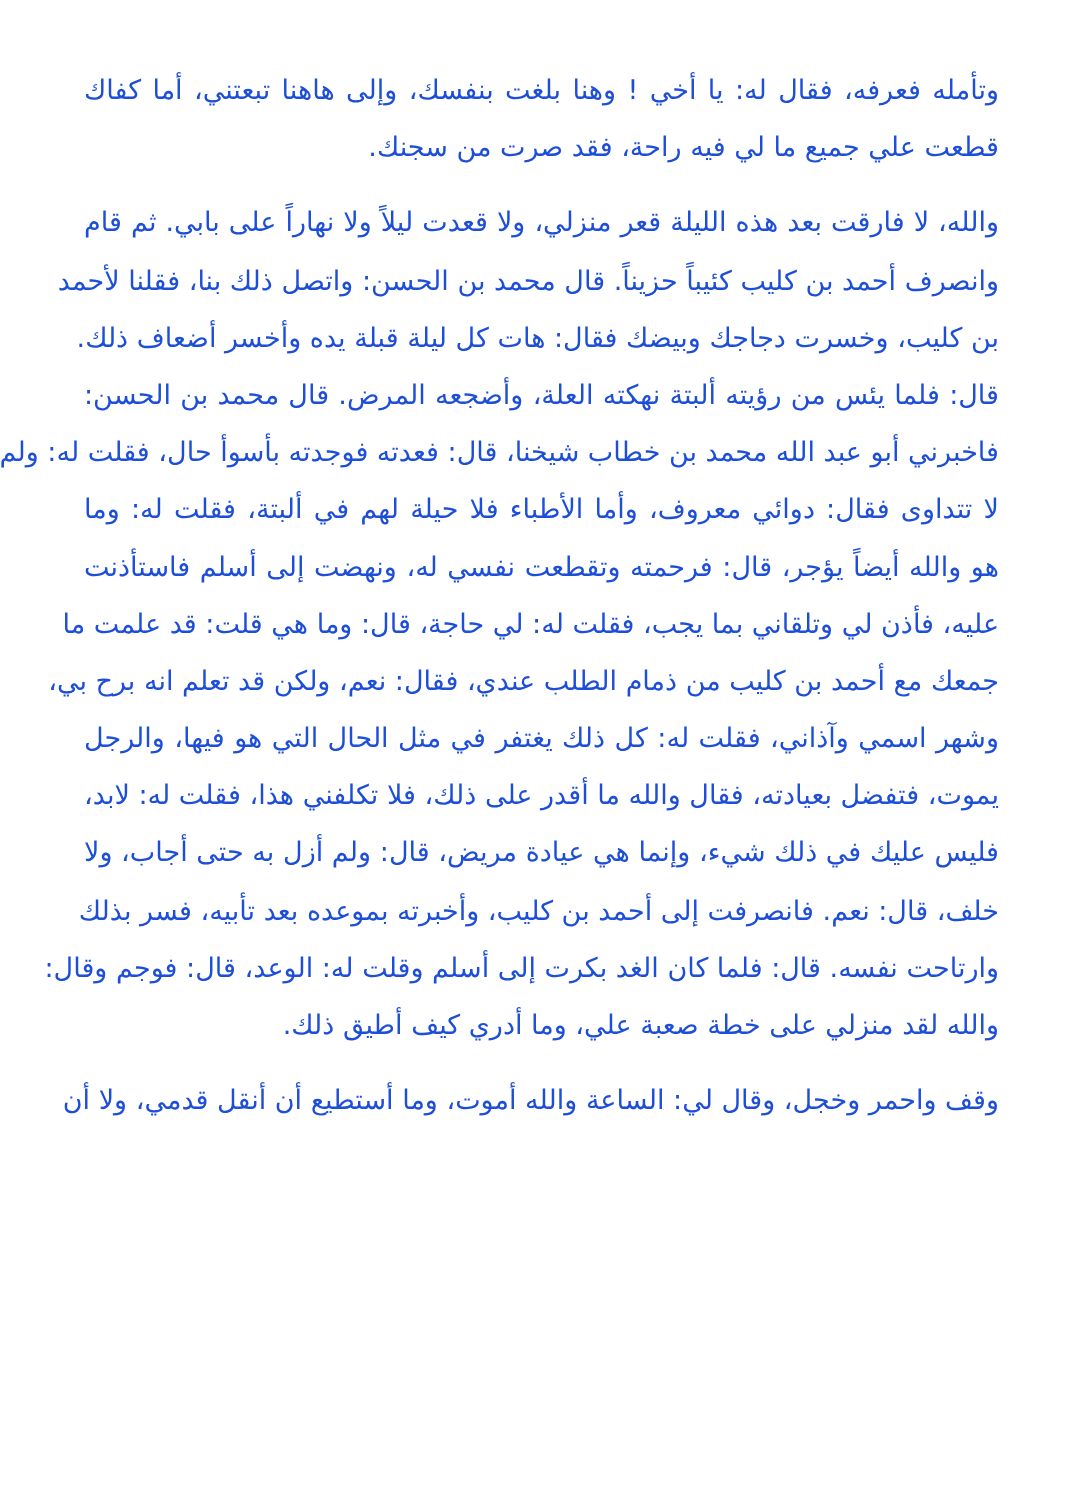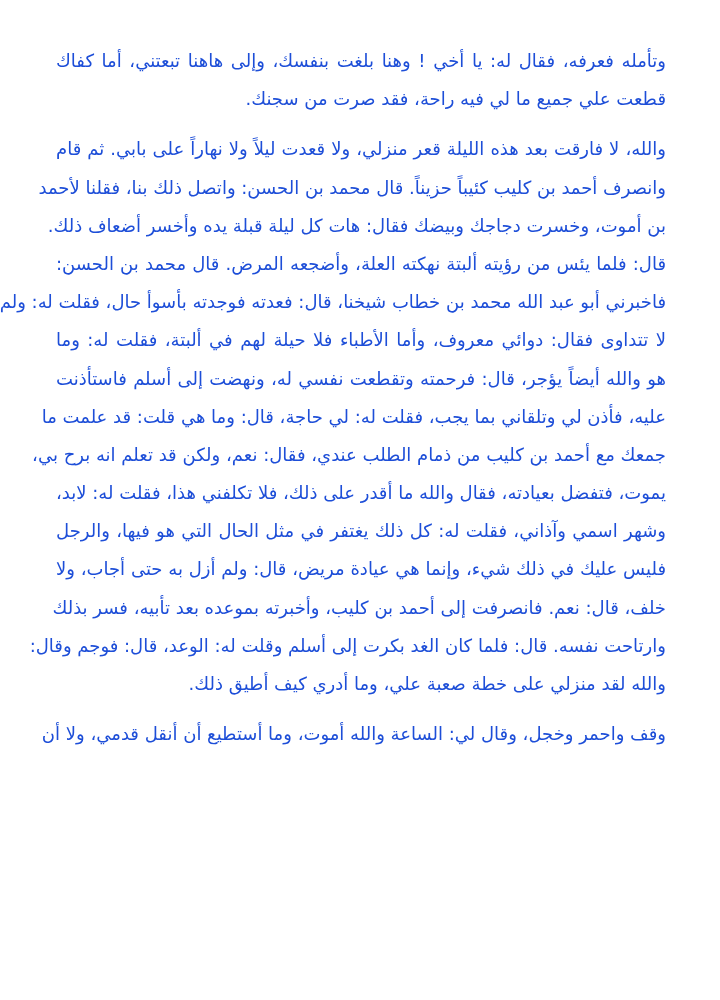--- a/index.html
+++ b/index.html
@@ -46,29 +46,29 @@
 <div class="page">
 
   <p class="para">
     <span class="line">وتأمله فعرفه، فقال له: يا أخي ! وهنا بلغت بنفسك، وإلى هاهنا تبعتني، أما كفاك</span>
     <span class="line last">قطعت علي جميع ما لي فيه راحة، فقد صرت من سجنك.</span>
   </p>
 
   <p class="para">
     <span class="line">والله، لا فارقت بعد هذه الليلة قعر منزلي، ولا قعدت ليلاً ولا نهاراً على بابي. ثم قام</span>
     <span class="line">وانصرف أحمد بن كليب كئيباً حزيناً. قال محمد بن الحسن: واتصل ذلك بنا، فقلنا لأحمد</span>
-    <span class="line">بن أموت، وخسرت دجاجك وبيضك فقال: هات كل ليلة قبلة يده وأخسر أضعاف ذلك.</span>
+    <span class="line">بن كليب، وخسرت دجاجك وبيضك فقال: هات كل ليلة قبلة يده وأخسر أضعاف ذلك.</span>
     <span class="line">قال: فلما يئس من رؤيته ألبتة نهكته العلة، وأضجعه المرض. قال محمد بن الحسن:</span>
     <span class="line">فاخبرني أبو عبد الله محمد بن خطاب شيخنا، قال: فعدته فوجدته بأسوأ حال، فقلت له: ولم</span>
     <span class="line">لا تتداوى فقال: دوائي معروف، وأما الأطباء فلا حيلة لهم في ألبتة، فقلت له: وما</span>
     <span class="line">هو والله أيضاً يؤجر، قال: فرحمته وتقطعت نفسي له، ونهضت إلى أسلم فاستأذنت</span>
     <span class="line">عليه، فأذن لي وتلقاني بما يجب، فقلت له: لي حاجة، قال: وما هي قلت: قد علمت ما</span>
     <span class="line">جمعك مع أحمد بن كليب من ذمام الطلب عندي، فقال: نعم، ولكن قد تعلم انه برح بي،</span>
+    <span class="line">وشهر اسمي وآذاني، فقلت له: كل ذلك يغتفر في مثل الحال التي هو فيها، والرجل</span>
     <span class="line">يموت، فتفضل بعيادته، فقال والله ما أقدر على ذلك، فلا تكلفني هذا، فقلت له: لابد،</span>
-    <span class="line">وشهر اسمي وآذاني، فقلت له: كل ذلك يغتفر في مثل الحال التي هو فيها، والرجل</span>
     <span class="line">فليس عليك في ذلك شيء، وإنما هي عيادة مريض، قال: ولم أزل به حتى أجاب، ولا</span>
     <span class="line">خلف، قال: نعم. فانصرفت إلى أحمد بن كليب، وأخبرته بموعده بعد تأبيه، فسر بذلك</span>
     <span class="line">وارتاحت نفسه. قال: فلما كان الغد بكرت إلى أسلم وقلت له: الوعد، قال: فوجم وقال:</span>
     <span class="line last">والله لقد منزلي على خطة صعبة علي، وما أدري كيف أطيق ذلك.</span>
   </p>
 
   <p class="para">
     <span class="line">وقف واحمر وخجل، وقال لي: الساعة والله أموت، وما أستطيع أن أنقل قدمي، ولا أن</span>
   </p>
 

